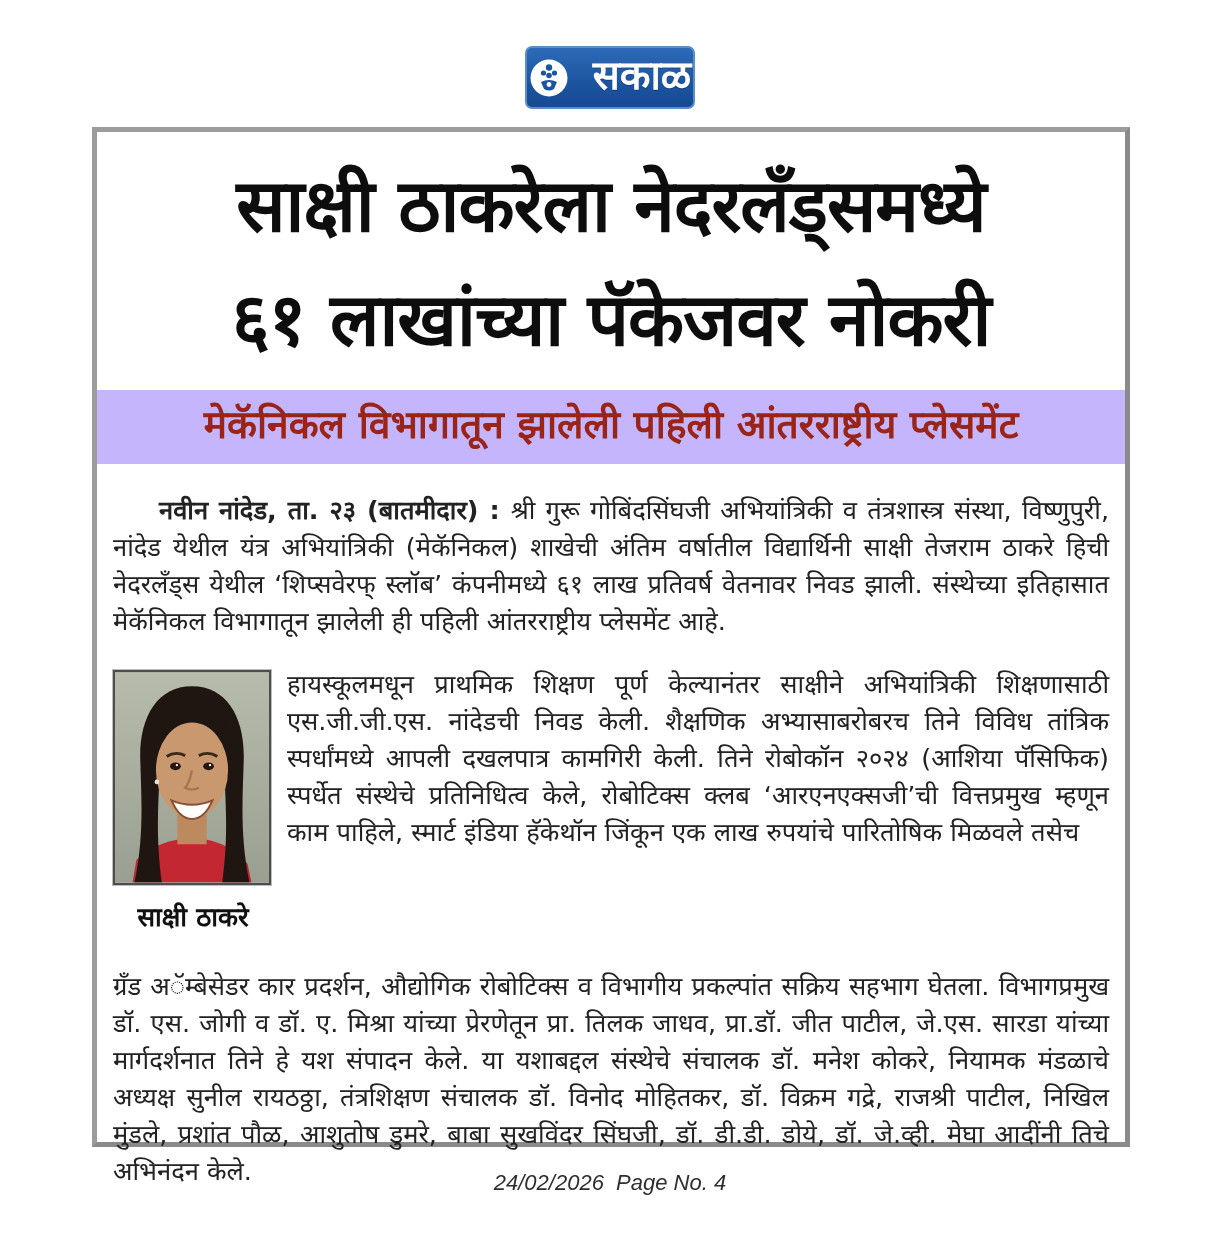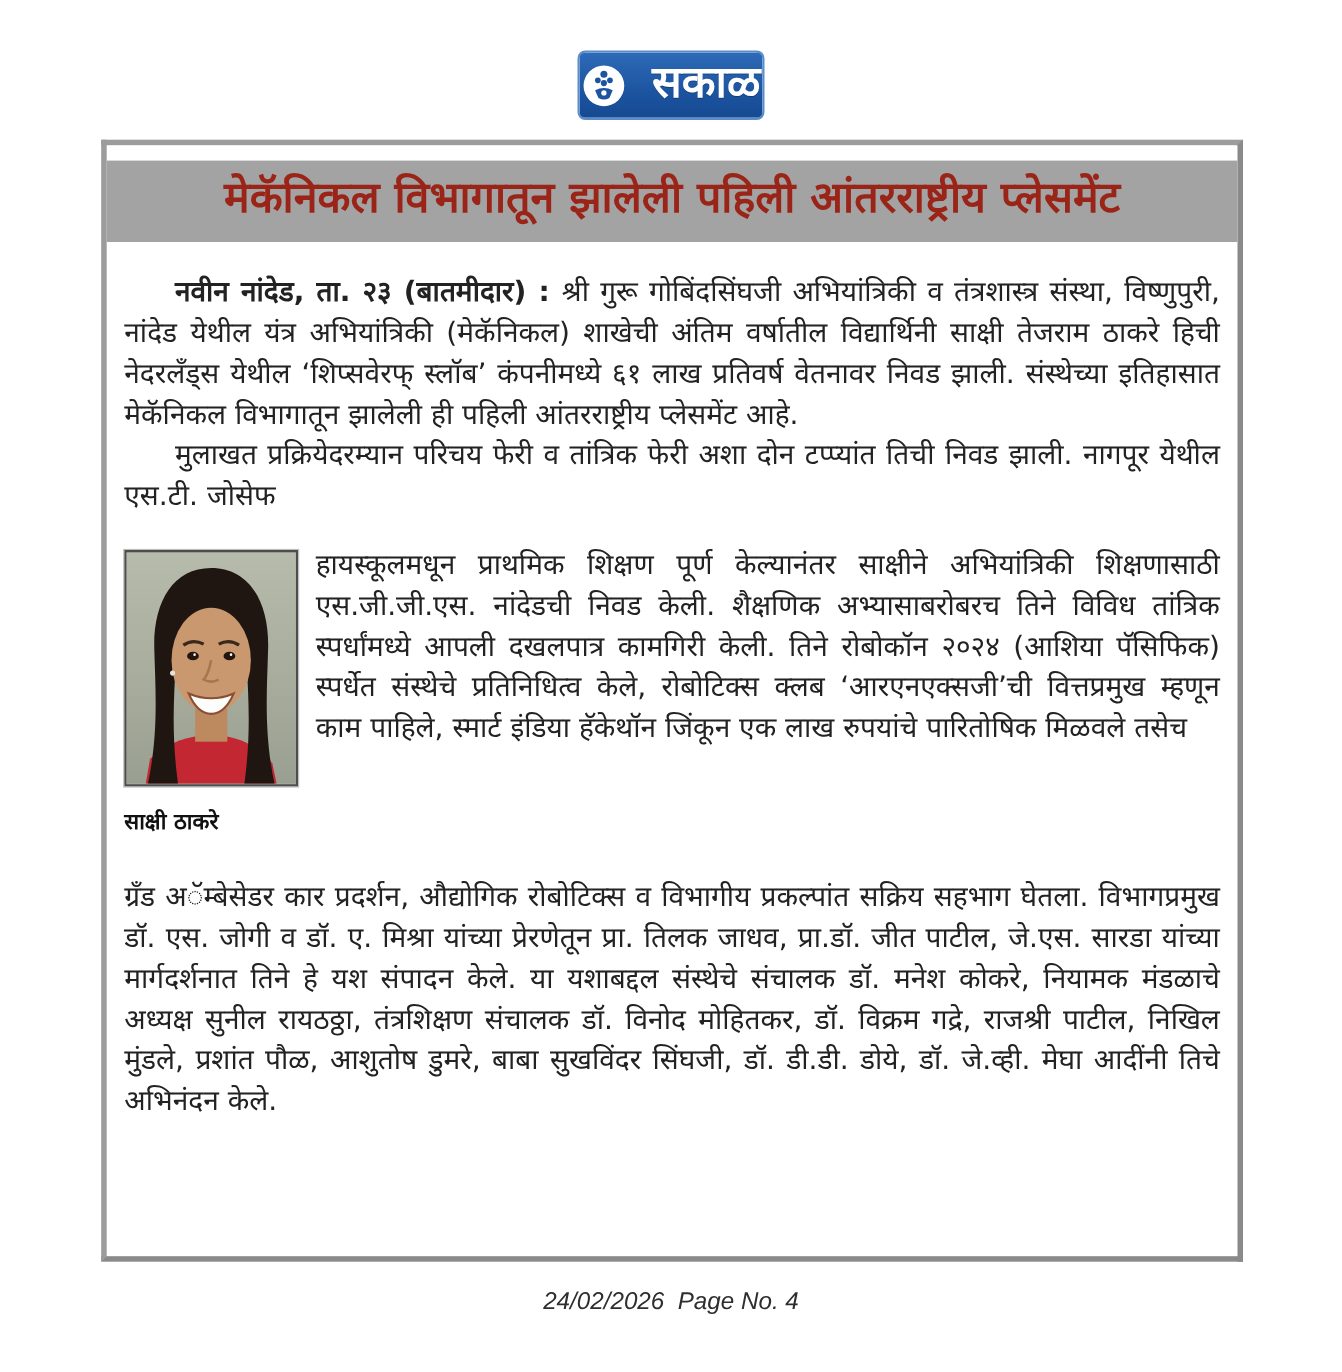--- a/index.html
+++ b/index.html
@@ -48,21 +48,21 @@
     color: #0d0d0d;
     font-size: 73px;
     line-height: 114px;
     padding-top: 16px;
     font-family: "DejaVu Serif", "DejaVu Sans", serif;
     letter-spacing: -1px;
   }
 
   .subhead-strip {
     margin-top: 14px;
-    background: #a3a3a3;
+    background: #c4b5fd;
     height: 74px;
     display: flex; align-items: center; justify-content: center;
   }
   .subhead-text {
     color: #9a2418;
     font-weight: 700;
     font-size: 39px;
     line-height: 1;
     padding-bottom: 6px;
   }
@@ -94,23 +94,23 @@
   .photo-frame {
     width: 158px; height: 215px;
     border: 2px solid #4d4d4d;
     outline: 1px solid #bdbdbd;
     background: #aab0a2;
     display: block;
   }
   .photo-frame svg { display: block; width: 100%; height: 100%; }
   .photo-caption {
     font-weight: 700;
-    font-size: 20px;
+    font-size: 26px;
     margin-top: 14px;
-    text-align: left;
+    text-align: center;
     text-indent: 0;
     color: #111;
   }
 
   
   .footer {
     position: absolute;
     left: 0; right: 0;
     top: 1168px;
     text-align: center;
@@ -136,30 +136,33 @@
         <path d="M12,24 Q20,20 28,24 L25,31 Q20,34 15,31 Z" fill="#1c54a0"></path>
         <circle cx="20" cy="26.5" r="2.4" fill="#ffffff"></circle>
       </svg>
     </span>
     <span class="logo-text">सकाळ</span>
   </div>
 </div>
 
 <div class="article-box">
 
+  <div class="headline">
+    <div>साक्षी ठाकरेला नेदरलँड्समध्ये</div>
+    <div>६१ लाखांच्या पॅकेजवर नोकरी</div>
+  </div>
 
   <div class="subhead-strip">
     <span class="subhead-text">मेकॅनिकल विभागातून झालेली पहिली आंतरराष्ट्रीय प्लेसमेंट</span>
   </div>
 
   <div class="body-cols">
 
     <div class="col">
       <p><span class="dateline">नवीन नांदेड, ता. २३ (बातमीदार) : </span><span>श्री गुरू गोबिंदसिंघजी अभियांत्रिकी व तंत्रशास्त्र संस्था, विष्णुपुरी, नांदेड येथील यंत्र अभियांत्रिकी (मेकॅनिकल) शाखेची अंतिम वर्षातील विद्यार्थिनी साक्षी तेजराम ठाकरे हिची नेदरलँड्स येथील ‘शिप्सवेरफ् स्लॉब’ कंपनीमध्ये ६१ लाख प्रतिवर्ष वेतनावर निवड झाली. संस्थेच्या इतिहासात मेकॅनिकल विभागातून झालेली ही पहिली आंतरराष्ट्रीय प्लेसमेंट आहे.</span></p>
-      <p>मुलाखत प्रक्रियेदरम्यान परिचय फेरी व तांत्रिक फेरी अशा दोन टप्प्यांत तिची निवड झाली. नागपूर येथील एस.टी. जोसेफ</p>
     </div>
 
     <div class="col">
       <span class="photo-wrap">
         <span class="photo-frame">
           <svg viewBox="0 0 158 215">
             <defs>
               <linearGradient id="pbg" x1="0" y1="0" x2="0" y2="1">
                 <stop offset="0" stop-color="#b7bbac"></stop>
                 <stop offset="1" stop-color="#9aa091"></stop>

